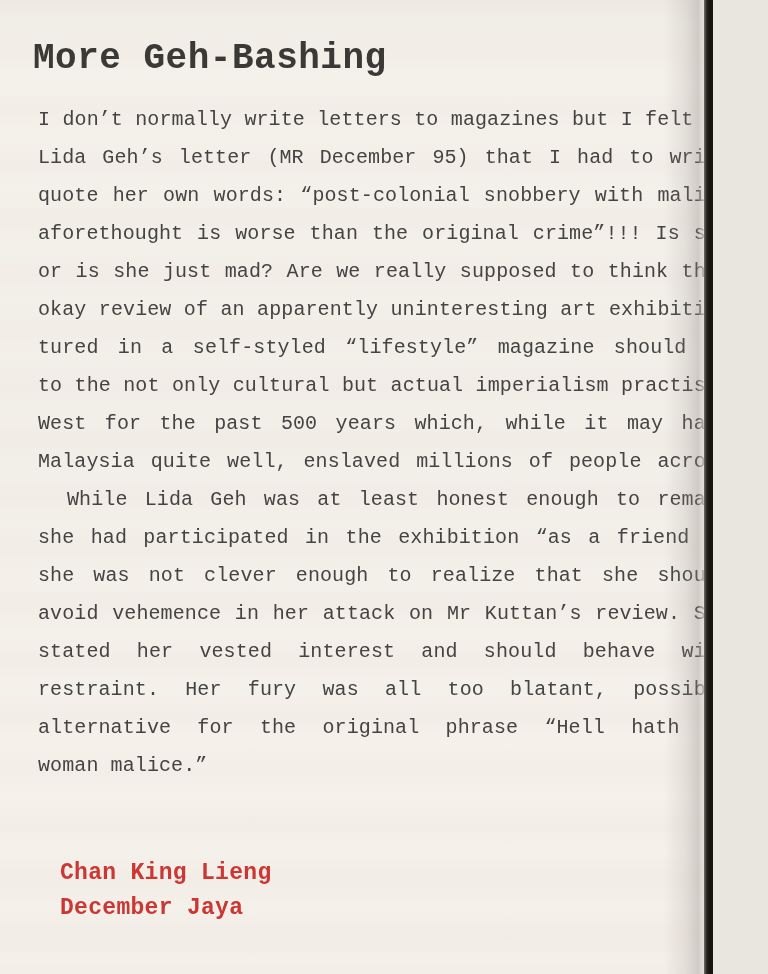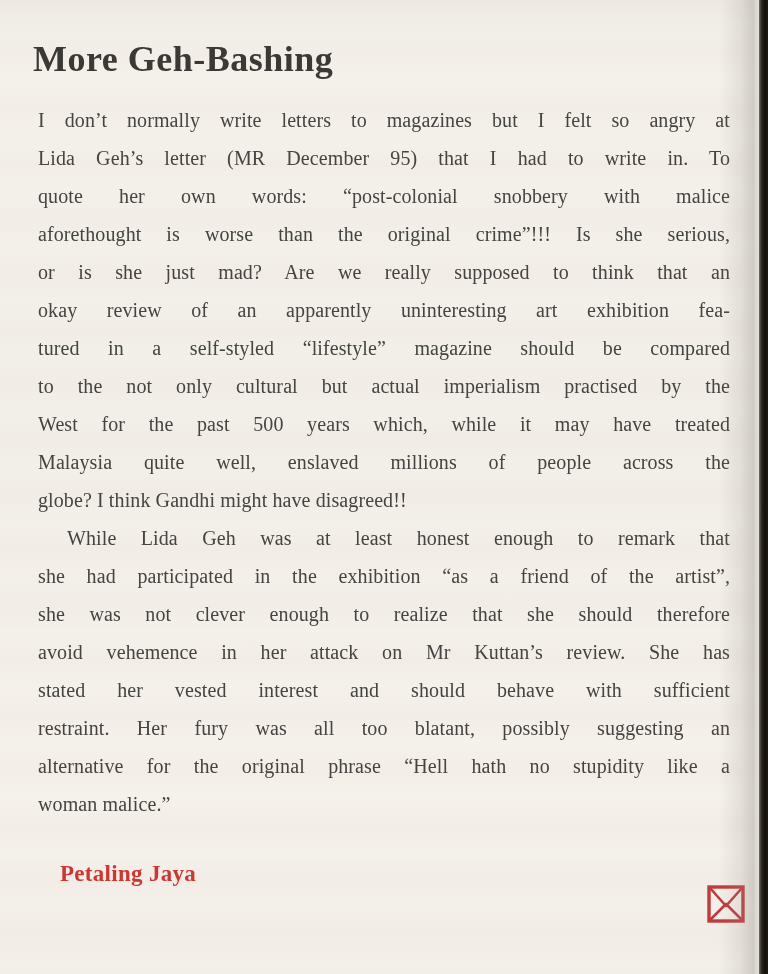--- a/index.html
+++ b/index.html
@@ -2,26 +2,26 @@
 <html><head>
 <meta charset="utf-8">
 <style>
   html, body {
     margin: 0;
     padding: 0;
     background: #e9e6e0;
   }
   .page {
     position: relative;
-    width: 768px;
+    width: 713px;
     height: 974px;
     overflow: hidden;
     background:
       linear-gradient(180deg, #efece6 0%, #f4f1eb 6%, #f2efe9 45%, #f5f1eb 80%, #f3efe9 100%);
-    font-family: Liberation Serif, serif;
+    font-family: Liberation Mono, monospace;
   }
   
   .page::before {
     content: "";
     position: absolute;
     inset: 0;
     background: repeating-linear-gradient(
       180deg,
       rgba(216, 170, 160, 0.05) 0px,
       rgba(216, 170, 160, 0.0) 26px,
@@ -112,33 +112,33 @@
       <div class="line">I don’t normally write letters to magazines but I felt so angry at</div>
       <div class="line">Lida Geh’s letter (MR December 95) that I had to write in. To</div>
       <div class="line">quote her own words: “post-colonial snobbery with malice</div>
       <div class="line">aforethought is worse than the original crime”!!! Is she serious,</div>
       <div class="line">or is she just mad? Are we really supposed to think that an</div>
       <div class="line">okay review of an apparently uninteresting art exhibition fea-</div>
       <div class="line">tured in a self-styled “lifestyle” magazine should be compared</div>
       <div class="line">to the not only cultural but actual imperialism practised by the</div>
       <div class="line">West for the past 500 years which, while it may have treated</div>
       <div class="line">Malaysia quite well, enslaved millions of people across the</div>
-      <div class="line para-end">globe? I think Gandhi might have disagreed!!</div>
       <div class="line indent">While Lida Geh was at least honest enough to remark that</div>
       <div class="line">she had participated in the exhibition “as a friend of the artist”,</div>
       <div class="line">she was not clever enough to realize that she should therefore</div>
       <div class="line">avoid vehemence in her attack on Mr Kuttan’s review. She has</div>
       <div class="line">stated her vested interest and should behave with sufficient</div>
       <div class="line">restraint. Her fury was all too blatant, possibly suggesting an</div>
       <div class="line">alternative for the original phrase “Hell hath no stupidity like a</div>
       <div class="line para-end">woman malice.”</div>
     </div>
 
   <div class="signature">
-    <div>Petaling Jaya</div>
+    <div>Chan King Lieng</div>
+    <div>December Jaya</div>
   </div>
 
   <div class="envelope">
     <svg width="38" height="38" viewBox="0 0 38 38" xmlns="http://www.w3.org/2000/svg">
       <rect x="2" y="2" width="34" height="34" fill="none" stroke="#bf3a3c" stroke-width="3.4"></rect>
       <path d="M3.5 3.5 L19 21 L34.5 3.5" fill="none" stroke="#bf3a3c" stroke-width="2.6" stroke-linejoin="round"></path>
       <path d="M3.5 34.5 L19 19 L34.5 34.5" fill="none" stroke="#bf3a3c" stroke-width="2.6" stroke-linejoin="round"></path>
     </svg>
   </div>
 

